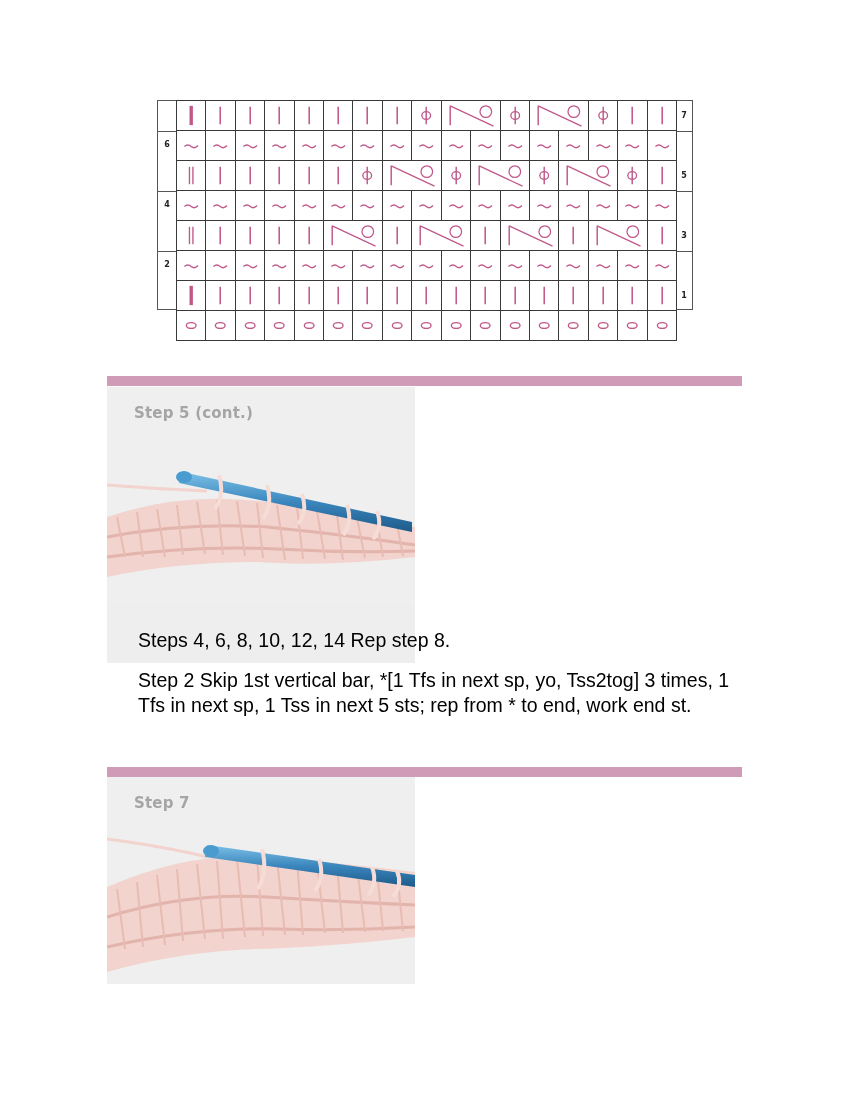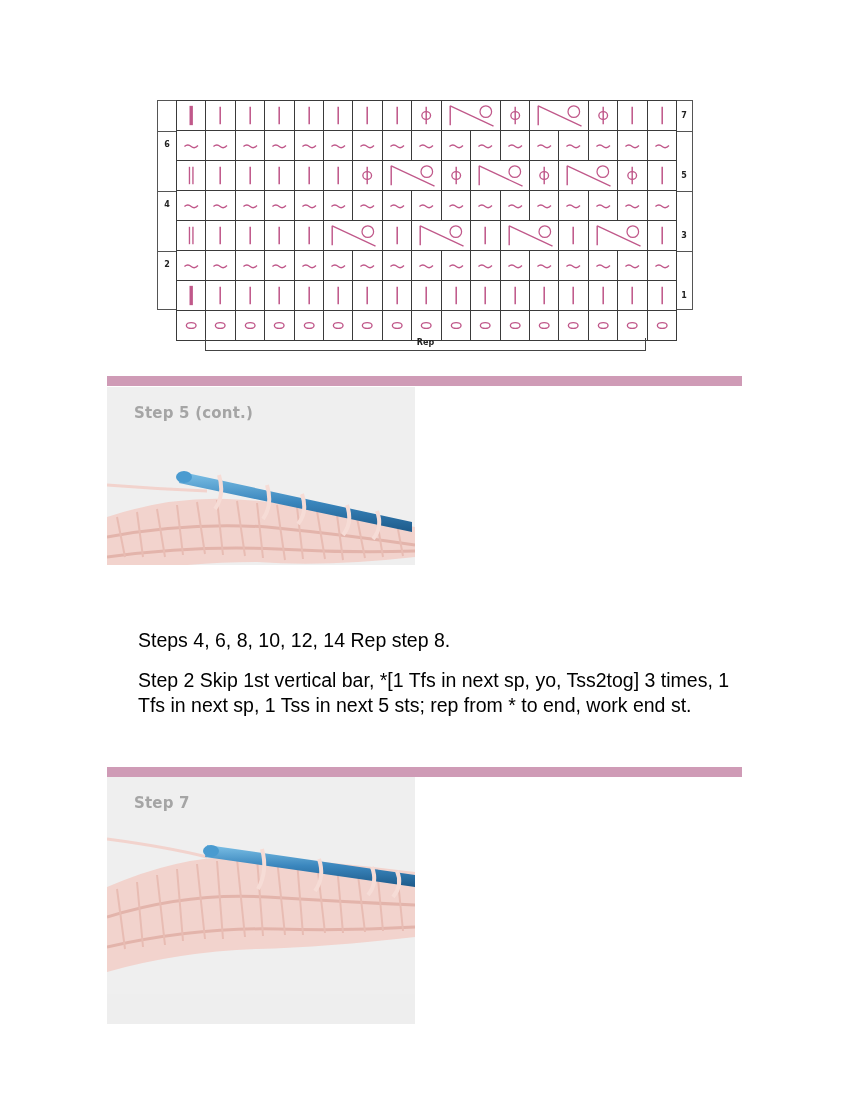--- a/index.html
+++ b/index.html
@@ -710,27 +710,24 @@
         <svg class="sym" width="29.41176470588235" height="30" viewBox="0 0 29.41176470588235 30">
           <ellipse cx="14.705882352941176" cy="15" rx="5" ry="3" fill="none" stroke="#c0588a" stroke-width="1.4"></ellipse>
         </svg>
       </div>
       <div class="cell" style="left: 470.588px; top: 210px; width: 30.4118px; height: 31px;">
         <svg class="sym" width="29.41176470588235" height="30" viewBox="0 0 29.41176470588235 30">
           <ellipse cx="14.705882352941176" cy="15" rx="5" ry="3" fill="none" stroke="#c0588a" stroke-width="1.4"></ellipse>
         </svg>
       </div>
     </div>
-  <div class="rep">
-    <span>Rep</span>
-  </div>
 </div>
 
 <div class="divider" style="top:376px;"></div>
-<div class="photo" style="top:387px; height:178px;">
+<div class="photo" style="top:387px; height:276px;">
   <svg width="308" height="218" viewBox="0 0 308 218">
     <defs>
       <linearGradient id="hook1" x1="0" y1="0" x2="0" y2="1">
         <stop offset="0" stop-color="#7cc0e6"></stop>
           <stop offset="0.5" stop-color="#3a86bd"></stop>
           <stop offset="1" stop-color="#1d5a8a"></stop>
       </linearGradient>
     </defs>
     <rect width="308" height="218" fill="#efefef"></rect>
 
@@ -758,21 +755,21 @@
 </div>
 
 <div class="para" style="top:628px;">
   <b>Steps 4, 6, 8, 10, 12, 14</b><span> Rep step 8.</span>
 </div>
 <div class="para" style="top:668px;">
   <b>Step 2</b><span> Skip 1st vertical bar, *[1 Tfs in next sp, yo, Tss2tog] 3 times, 1 Tfs in next sp, 1 Tss in next 5 sts; rep from * to end, work end st.</span>
 </div>
 
 <div class="divider" style="top:767px;"></div>
-<div class="photo" style="top:777px; height:247px;">
+<div class="photo" style="top:777px; height:207px;">
   <svg width="308" height="217" viewBox="0 0 308 217">
     <defs>
       <linearGradient id="hook2" x1="0" y1="0" x2="0" y2="1">
         <stop offset="0" stop-color="#7cc0e6"></stop>
           <stop offset="0.5" stop-color="#3a86bd"></stop>
           <stop offset="1" stop-color="#1d5a8a"></stop>
       </linearGradient>
     </defs>
     <rect width="308" height="217" fill="#efefef"></rect>
     <path d="M0 110 Q80 75 150 80 Q230 85 308 95 L308 160 Q220 170 150 172 Q70 175 0 195 Z" fill="#f2d3cd"></path>

